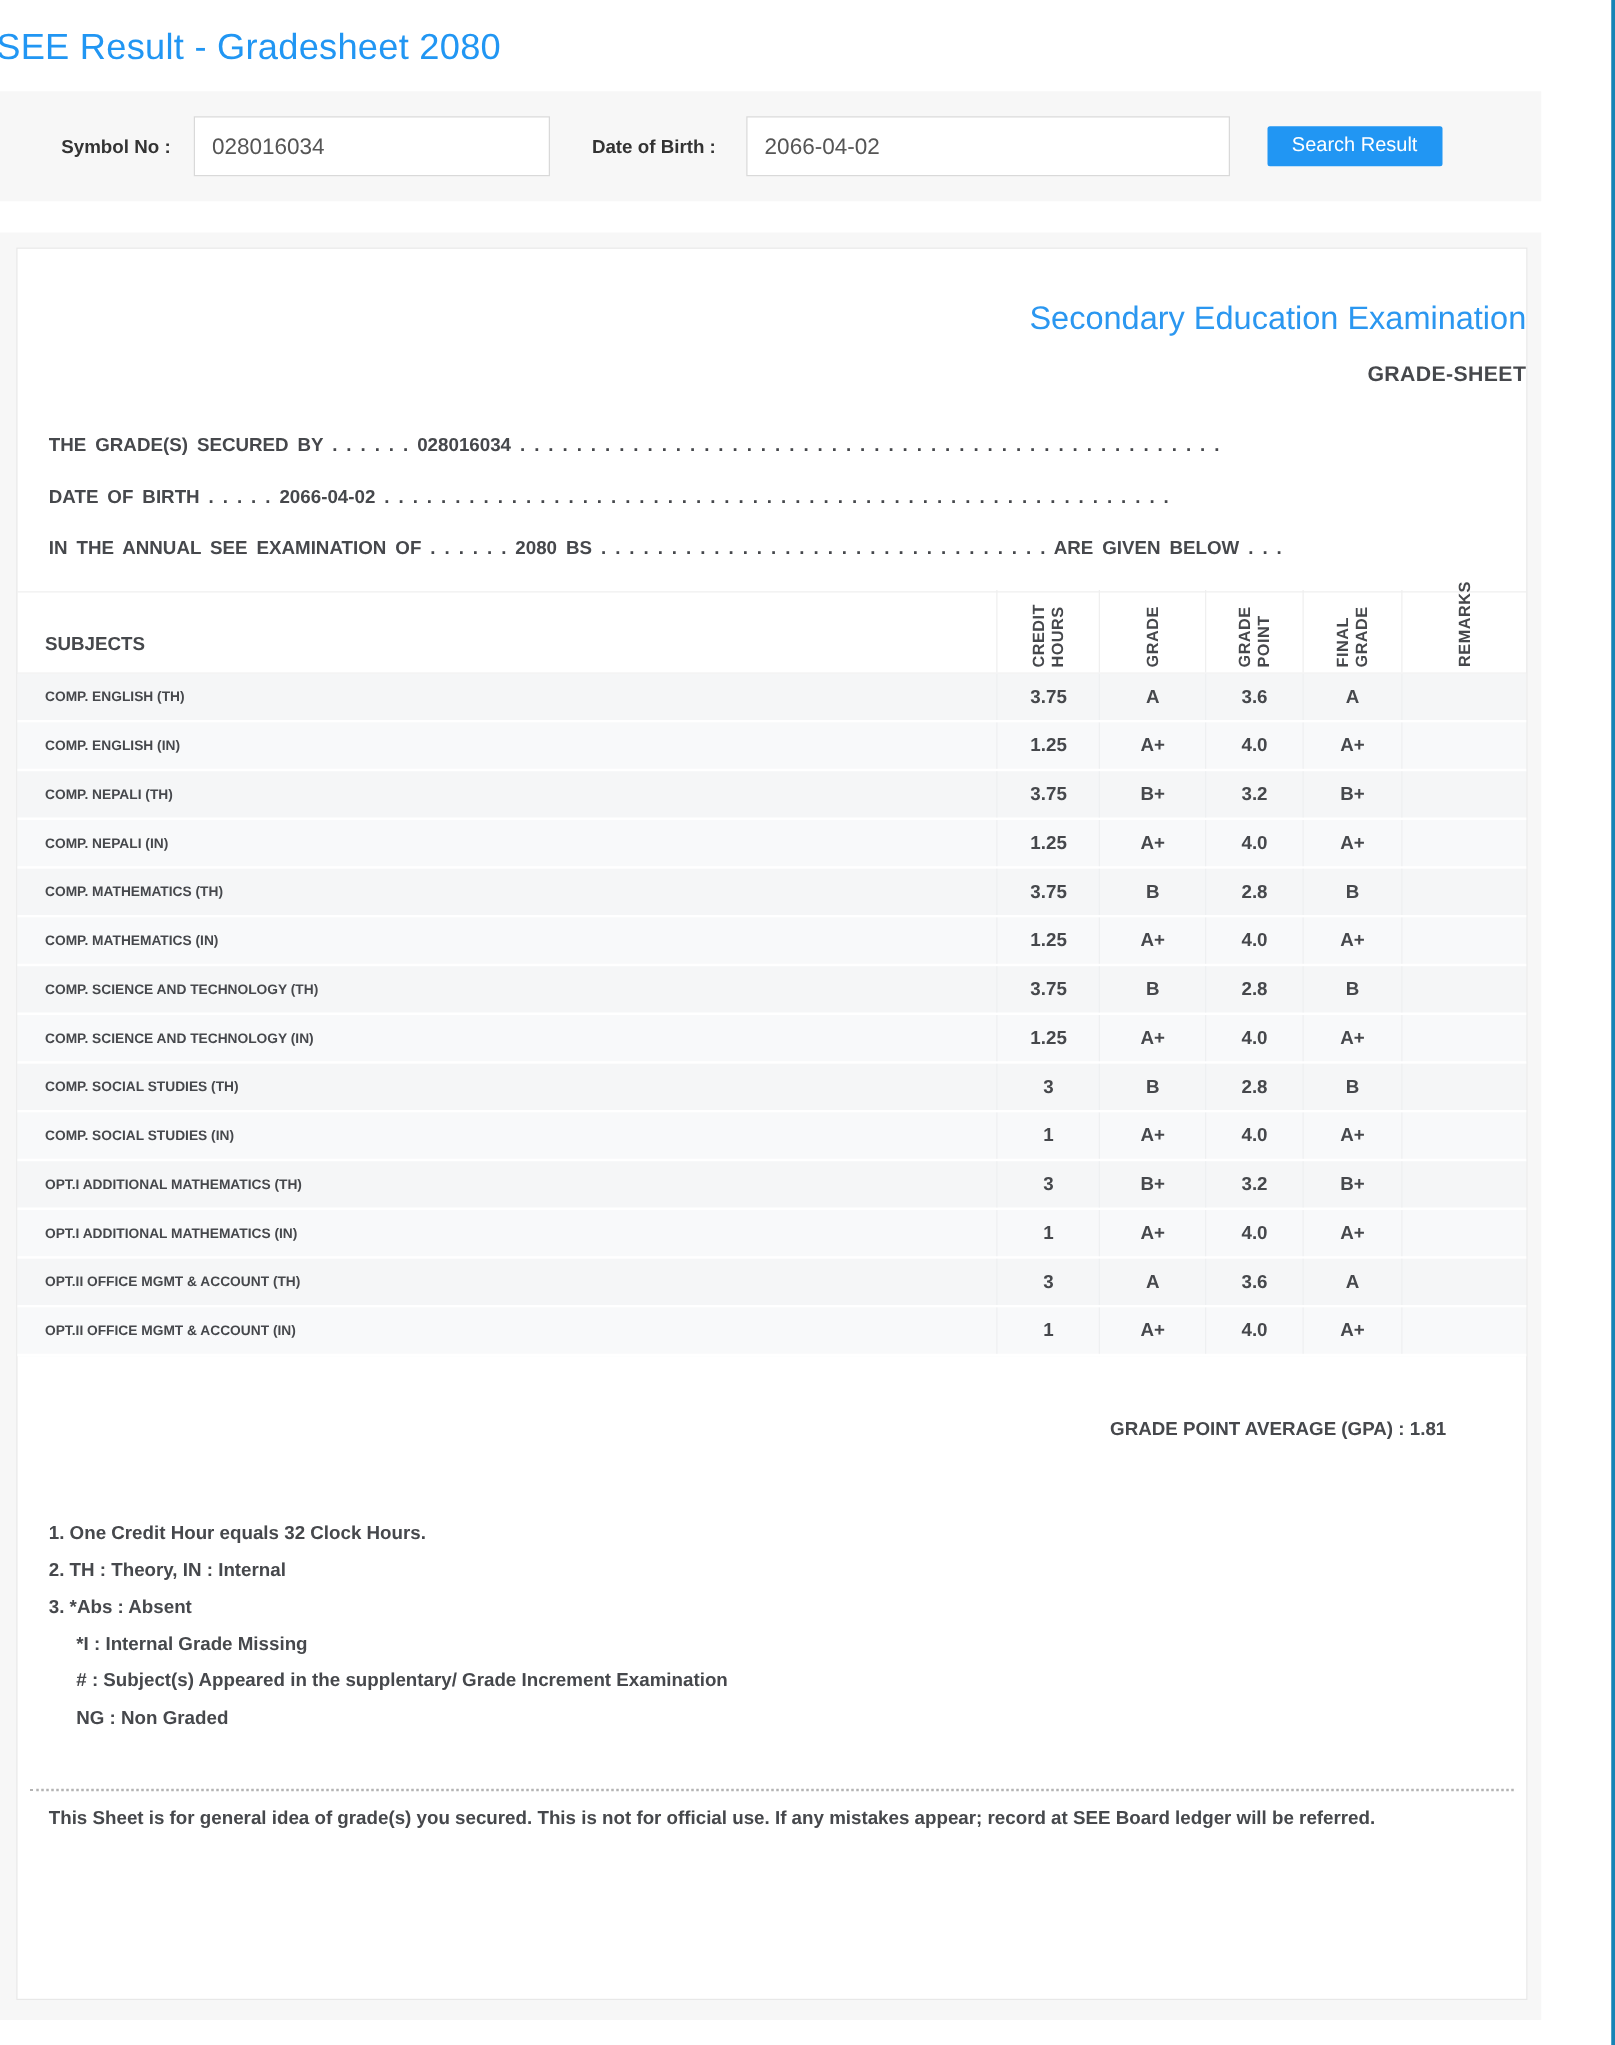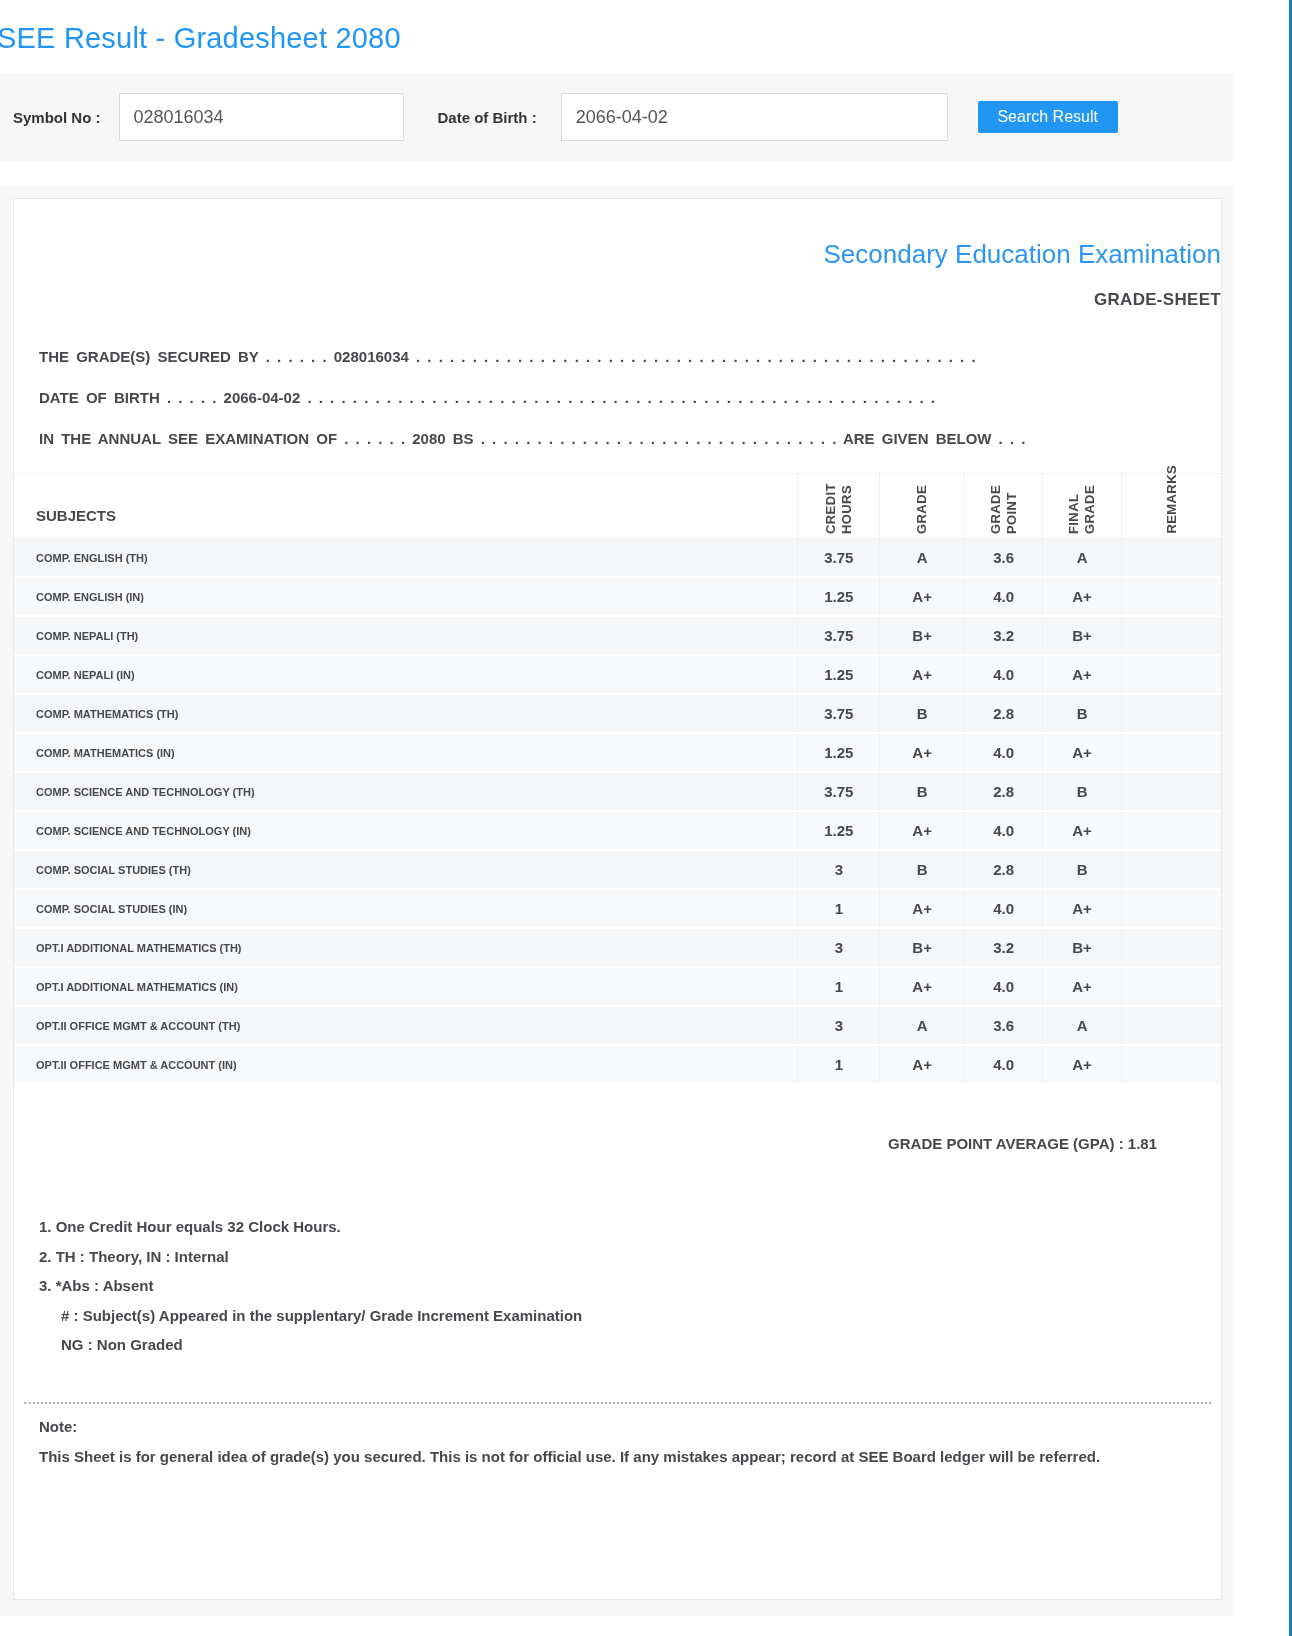--- a/index.html
+++ b/index.html
@@ -14,21 +14,21 @@
   .page-title {
     margin:22px 0 18px -3px;
     font-size:29px; font-weight:400; color:#2196f3;
     letter-spacing:0.2px;
   }
   
   .form-bar {
     width:1233px; height:88px; background:#f7f7f7;
     display:flex; align-items:center; padding-left:13px;
   }
-  .form-label { font-size:15px; font-weight:700; color:#333; white-space:nowrap; }
+  .form-label { font-size:15px; font-weight:700; color:#333; white-space:nowrap;margin-left:36px; }
   .form-input {
     height:48px; border:1px solid #d9d9d9; background:#fff;
     font-family:inherit; font-size:18px; color:#555; padding:0 14px; outline:none;
   }
   .symbol-input { width:285px; margin-left:18px; }
   .dob-label { margin-left:34px; }
   .dob-input { width:387px; margin-left:24px; }
   .search-btn {
     margin-left:30px; width:140px; height:32px;
     background:#2196f3; color:#fff; border:none; border-radius:2px;
@@ -283,24 +283,24 @@
     </div>
 
     <div class="notes" id="notes">
   <div class="note-item">1. One Credit Hour equals 32 Clock Hours.</div>
 
   <div class="note-item">2. TH : Theory, IN : Internal</div>
 
   <div class="note-item">3. *Abs : Absent</div>
 
 
+  <div class="note-item indent">*I : Internal Grade Missing</div>
 
   <div class="note-item indent"># : Subject(s) Appeared in the supplentary/ Grade Increment Examination</div>
 
   <div class="note-item indent">NG : Non Graded</div>
 </div>
 
     <hr class="dotted-rule">
-    <div class="note-label">Note:</div>
     <div class="note-text">This Sheet is for general idea of grade(s) you secured. This is not for official use. If any mistakes appear; record at SEE Board ledger will be referred.</div>
 
   </div>
 </div>
 
 </body></html>

